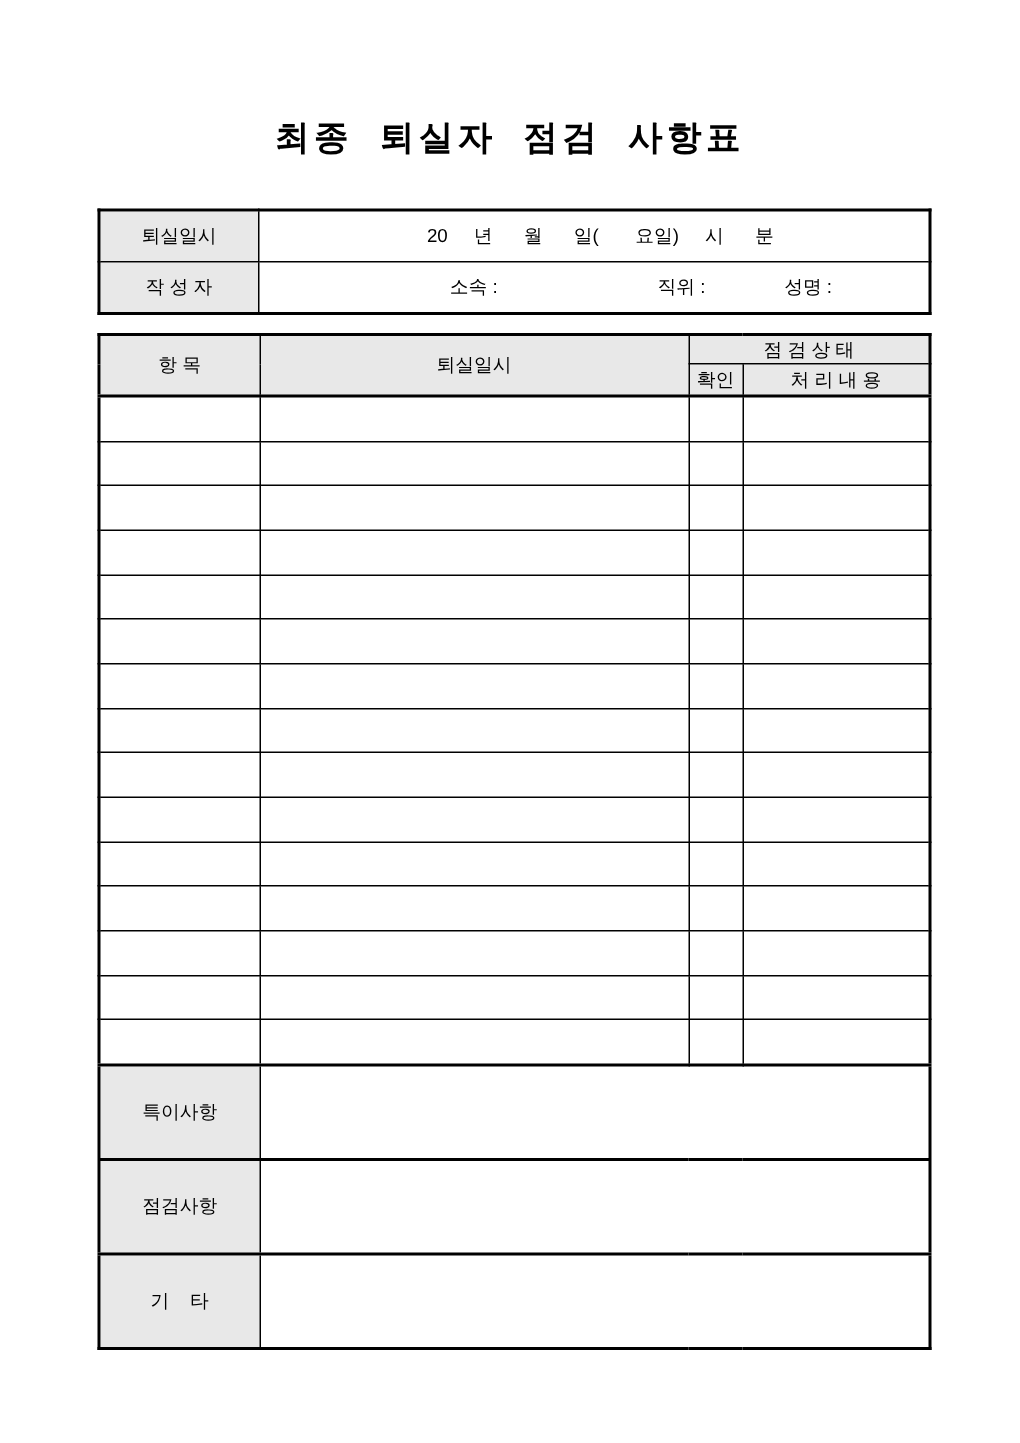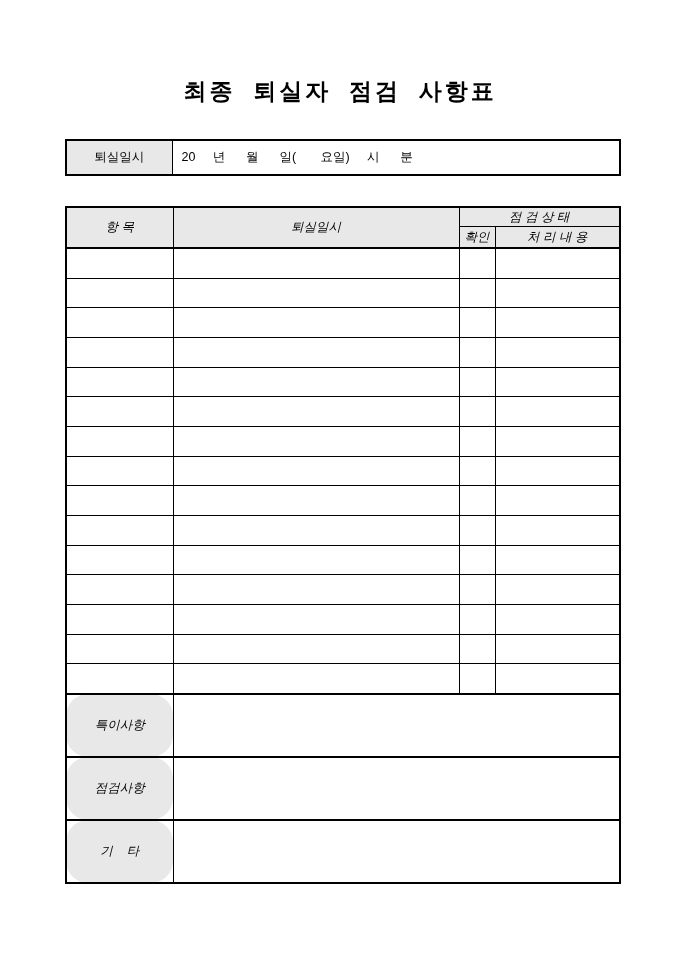--- a/index.html
+++ b/index.html
@@ -26,65 +26,73 @@
     font-size:23px;
     letter-spacing:3px;
     word-spacing:9px;
   }
   table{border-collapse:collapse;table-layout:fixed;padding-left:12px;}
   .info-table,.checklist{
     position:absolute;left:65px;width:554px;
     border:2px solid var(--border);
   }
   .info-table{top:135px;}
-  .checklist{top:202px;font-style:italic;}
+  .checklist{top:218px;}
   th,td{
     border:1px solid var(--border);
     font-size:12.5px;
     font-weight:normal;
     padding:0;
     overflow:hidden;
   }
   th{
     background:var(--header-bg);
     text-align:center;
     white-space:pre;
   }
   .info-table th{height:33px;}
-  .info-table td{padding-left:9px;text-align:left;}
+  .info-table td{padding-left:9px;text-align:center;}
   .pre{white-space:pre;}
   .fields span{display:inline-block;white-space:pre;}
   .fields .f1{width:140px;}
   .fields .f2{width:130px;}
   .checklist thead th{font-size:12.5px;}
   .checklist thead tr.h-top th{height:18px;}
   .checklist thead tr.h-sub th{height:20px;}
   .checklist thead{border-bottom:2px solid var(--border);}
   .checklist tbody.rows td{height:28.66px;background:#fff;}
   .checklist tbody.bottom th,
   .checklist tbody.bottom td{border-top-width:2px;}
-  .checklist tbody.bottom th{height:61px;border-radius:22px;}
+  .checklist tbody.bottom th{height:61px;}
   .checklist tbody.bottom td{background:#fff;}
 </style>
 </head>
 <body>
 
 <div class="page">
 
   <div class="title">최종 퇴실자 점검 사항표</div>
 
   <table class="info-table">
     <colgroup>
         <col style="width:106px">
         <col style="width:448px">
       </colgroup>
     <tbody>
       <tr>
         <th>퇴실일시</th>
         <td class="pre">20     년      월      일(       요일)     시      분</td>
+      </tr>
+      <tr>
+        <th>작 성 자</th>
+        <td class="fields">
+          <span class="f1">소속 :</span>
+          <span class="f2">직위 :</span>
+          <span class="f3">성명 :</span>
+        </td>
       </tr>
     </tbody>
   </table>
 
   <table class="checklist">
     <colgroup>
       <col style="width:107px">
         <col style="width:286px">
         <col style="width:36px">
         <col style="width:125px">

